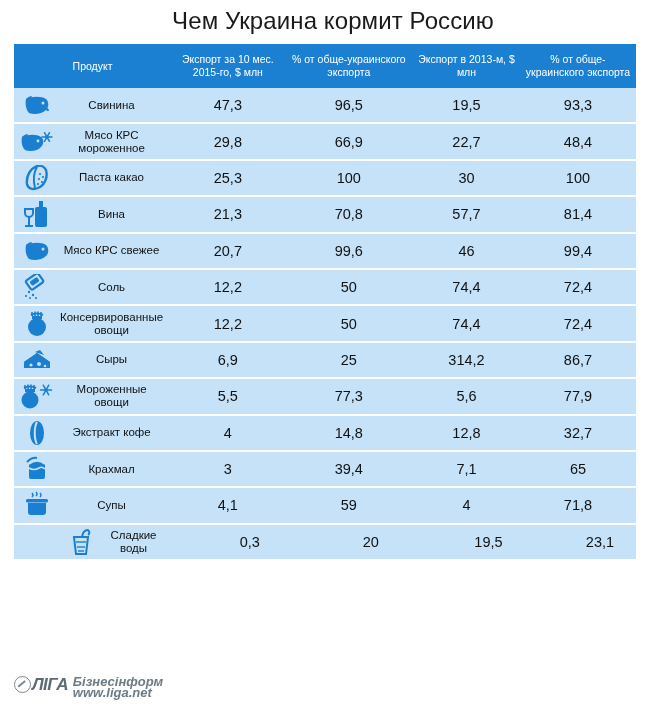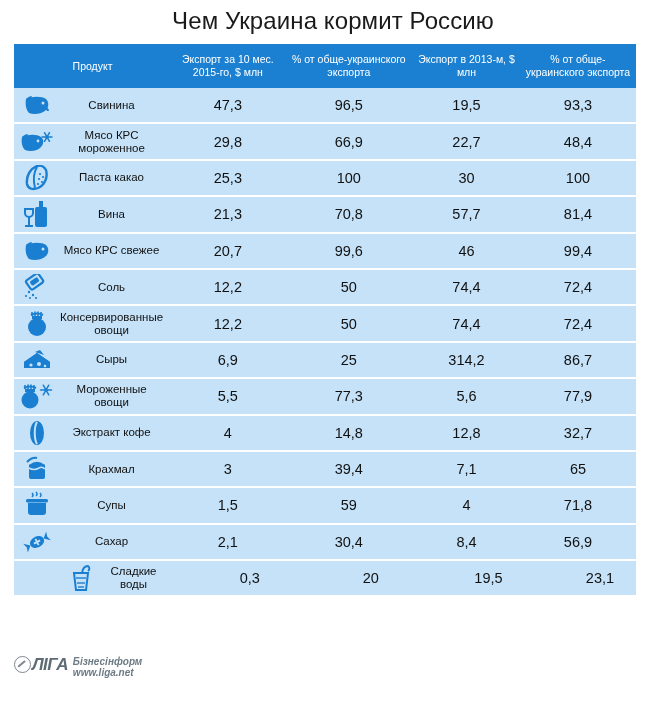--- a/index.html
+++ b/index.html
@@ -85,21 +85,21 @@
 
   td.num{
     text-align:center;
     font-size:14.5px;
     color:#111111;
     font-weight:400;
   }
 
   
   .logo{
-    position:absolute;left:14px;top:656px;
+    position:absolute;left:14px;top:676px;
     display:flex;align-items:flex-start;
   }
   .logo-mark{
     display:flex;align-items:center;
   }
   .logo-circle{
     width:15px;height:15px;border-radius:50%;
     border:1.6px solid #7a8890;
     position:relative;margin-right:1px;margin-top:-1px;
   }
@@ -107,21 +107,21 @@
     content:"";position:absolute;left:2.4px;top:6.2px;
     width:9px;height:1.6px;background:#7a8890;
     transform:rotate(-40deg);
   }
   .logo-liga{
     font-size:17px;font-weight:bold;font-style:italic;
     color:#5d6b74;letter-spacing:-.6px;line-height:17px;
   }
   .logo-txt{
     margin-left:5px;
-    font-size:10px;font-style:italic;font-weight:bold;
+    font-size:13px;font-style:italic;font-weight:bold;
     color:#6d7b84;line-height:11px;
   }
 </style>
 </head>
 <body>
 
 <div class="page">
 
   <div class="title">Чем Украина кормит Россию</div>
 
@@ -374,45 +374,24 @@
                   <path d="M8 2 q2 2 0 4" stroke="#1b7fd1" stroke-width="1.5" fill="none"></path>
                   <path d="M12 1 q2 2 0 4" stroke="#1b7fd1" stroke-width="1.5" fill="none"></path>
                   <path d="M16 2 q2 2 0 4" stroke="#1b7fd1" stroke-width="1.5" fill="none"></path>
                   <rect x="2" y="8" width="22" height="3.5" rx="1.5" fill="#1b7fd1"></rect>
                   <path d="M4 12 h18 v9 a3 3 0 0 1 -3 3 h-12 a3 3 0 0 1 -3 -3Z" fill="#1b7fd1"></path>
                 </svg>
               </span>
               <span class="pname">Супы</span>
             </div>
           </td>
-          <td class="num">1,5</td>
+          <td class="num">4,1</td>
           <td class="num">59</td>
           <td class="num">4</td>
           <td class="num">71,8</td>
-        </tr>
-        <tr>
-          <td class="prod">
-            <div class="prodwrap">
-              <span class="icon">
-                <svg width="28" height="24" viewBox="0 0 28 24">
-                  <g transform="rotate(-28 14 12)">
-                    <ellipse cx="14" cy="12" rx="7.5" ry="5.5" fill="#1b7fd1"></ellipse>
-                    <path d="M6.5 12 L1 7 L2.5 12 L1 17Z" fill="#1b7fd1"></path>
-                    <path d="M21.5 12 L27 7 L25.5 12 L27 17Z" fill="#1b7fd1"></path>
-                    <path d="M14 8.5 v7 M10.5 12 h7" stroke="#c5e2f8" stroke-width="1.8"></path>
-                  </g>
-                </svg>
-              </span>
-              <span class="pname">Сахар</span>
-            </div>
-          </td>
-          <td class="num">2,1</td>
-          <td class="num">30,4</td>
-          <td class="num">8,4</td>
-          <td class="num">56,9</td>
         </tr>
         <tr>
           <td class="prod">
             <div class="prodwrap">
               <span class="icon">
                 <svg width="24" height="28" viewBox="0 0 24 28">
                   <path d="M5 9 h14 l-2 17 h-10Z" fill="none" stroke="#1b7fd1" stroke-width="2"></path>
                   <line x1="7" y1="14" x2="17" y2="14" stroke="#1b7fd1" stroke-width="1.4"></line>
                   <line x1="8" y1="19" x2="16" y2="19" stroke="#1b7fd1" stroke-width="1.4"></line>
                   <line x1="9" y1="23" x2="15" y2="23" stroke="#1b7fd1" stroke-width="1.4"></line>

